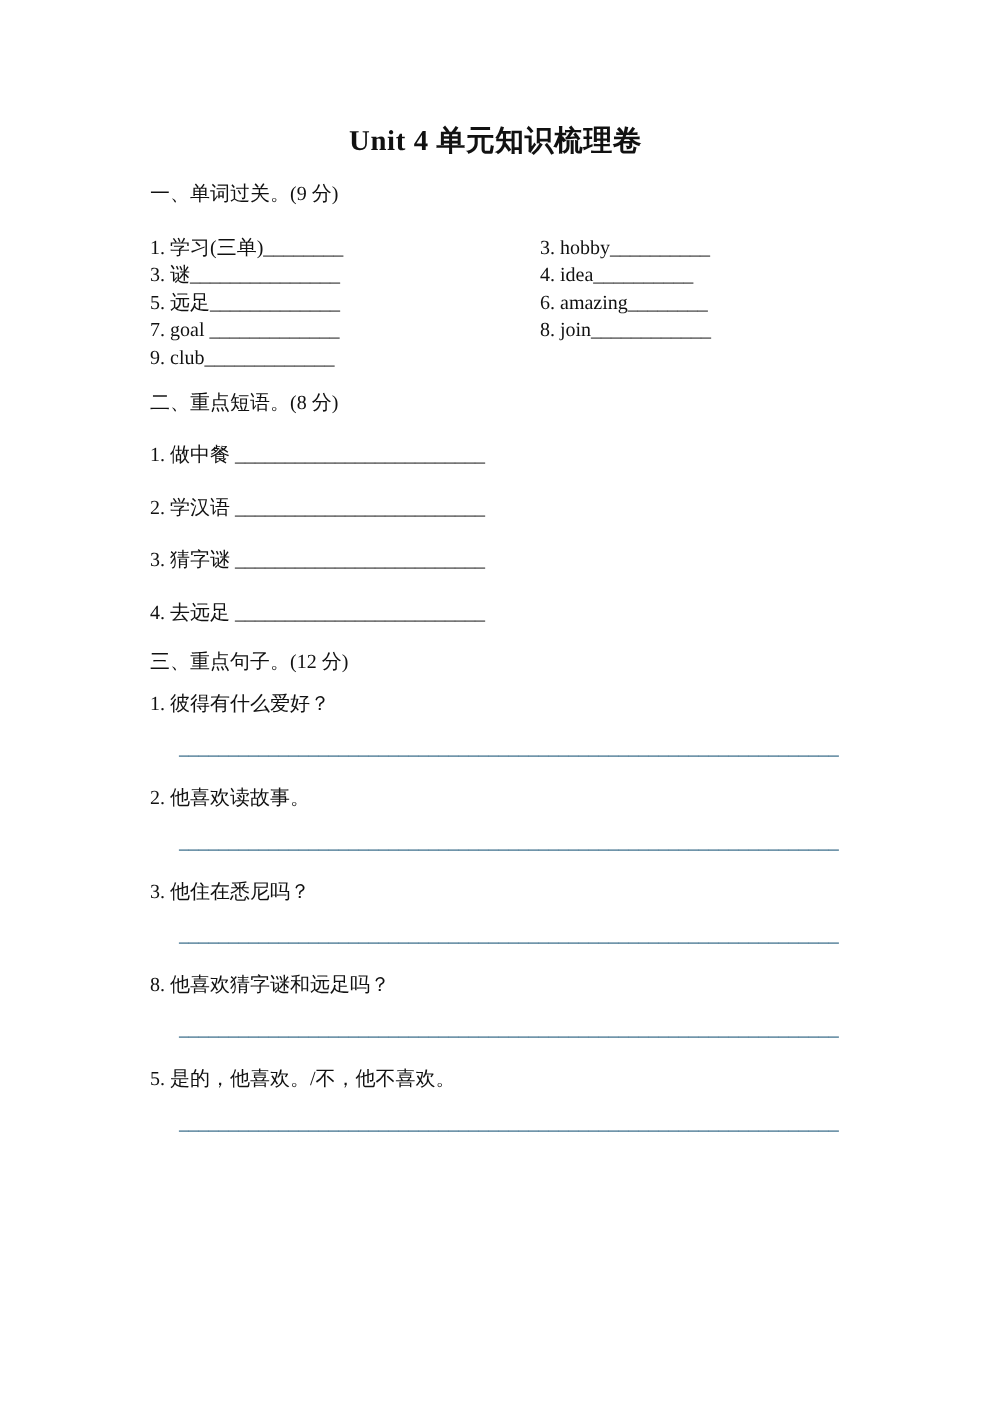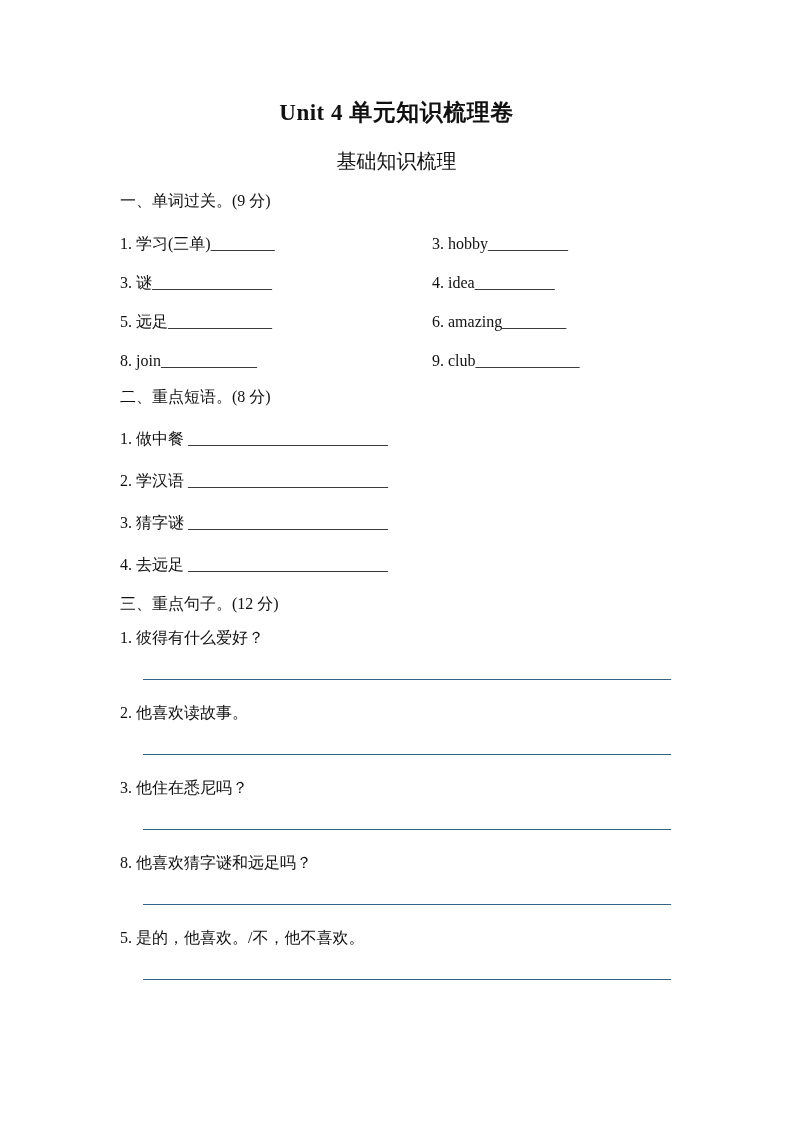--- a/index.html
+++ b/index.html
@@ -35,21 +35,20 @@
     margin-top: 17px;
     font-size: 16px;
     line-height: 22px;
   }
   .sec-heading.s2 { margin-top: 14px; }
   .sec-heading.s3 { margin-top: 17px; }
   .word-grid {
     margin-top: 21px;
     display: grid;
     grid-template-columns: 312px auto;
-    row-gap: 17px;
     font-size: 16px;
     line-height: 22px;
   }
   .word-item { white-space: nowrap; }
   .phrase-item {
     margin-top: 20px;
     font-size: 16px;
     line-height: 22px;
     white-space: nowrap;
   }
@@ -68,32 +67,32 @@
     white-space: nowrap;
     overflow: hidden;
     max-width: 535px;
   }
 </style>
 </head>
 <body>
 
 <div class="page">
   <h1 class="title">Unit 4 单元知识梳理卷</h1>
-  <h2 class="subtitle">基础知识梳理</h2>
 
   <div class="content">
 
     <div class="sec-heading">一、单词过关。(9 分)</div>
     <div class="word-grid">
       <div class="word-item">1. 学习(三单)________</div>
       <div class="word-item">3. hobby__________</div>
       <div class="word-item">3. 谜_______________</div>
       <div class="word-item">4. idea__________</div>
       <div class="word-item">5. 远足_____________</div>
       <div class="word-item">6. amazing________</div>
+      <div class="word-item">7. goal _____________</div>
       <div class="word-item">8. join____________</div>
       <div class="word-item">9. club_____________</div>
     </div>
 
     <div class="sec-heading s2">二、重点短语。(8 分)</div>
     <div class="phrase-item">1. 做中餐 _________________________</div>
     <div class="phrase-item">2. 学汉语 _________________________</div>
     <div class="phrase-item">3. 猜字谜 _________________________</div>
     <div class="phrase-item">4. 去远足 _________________________</div>
 

